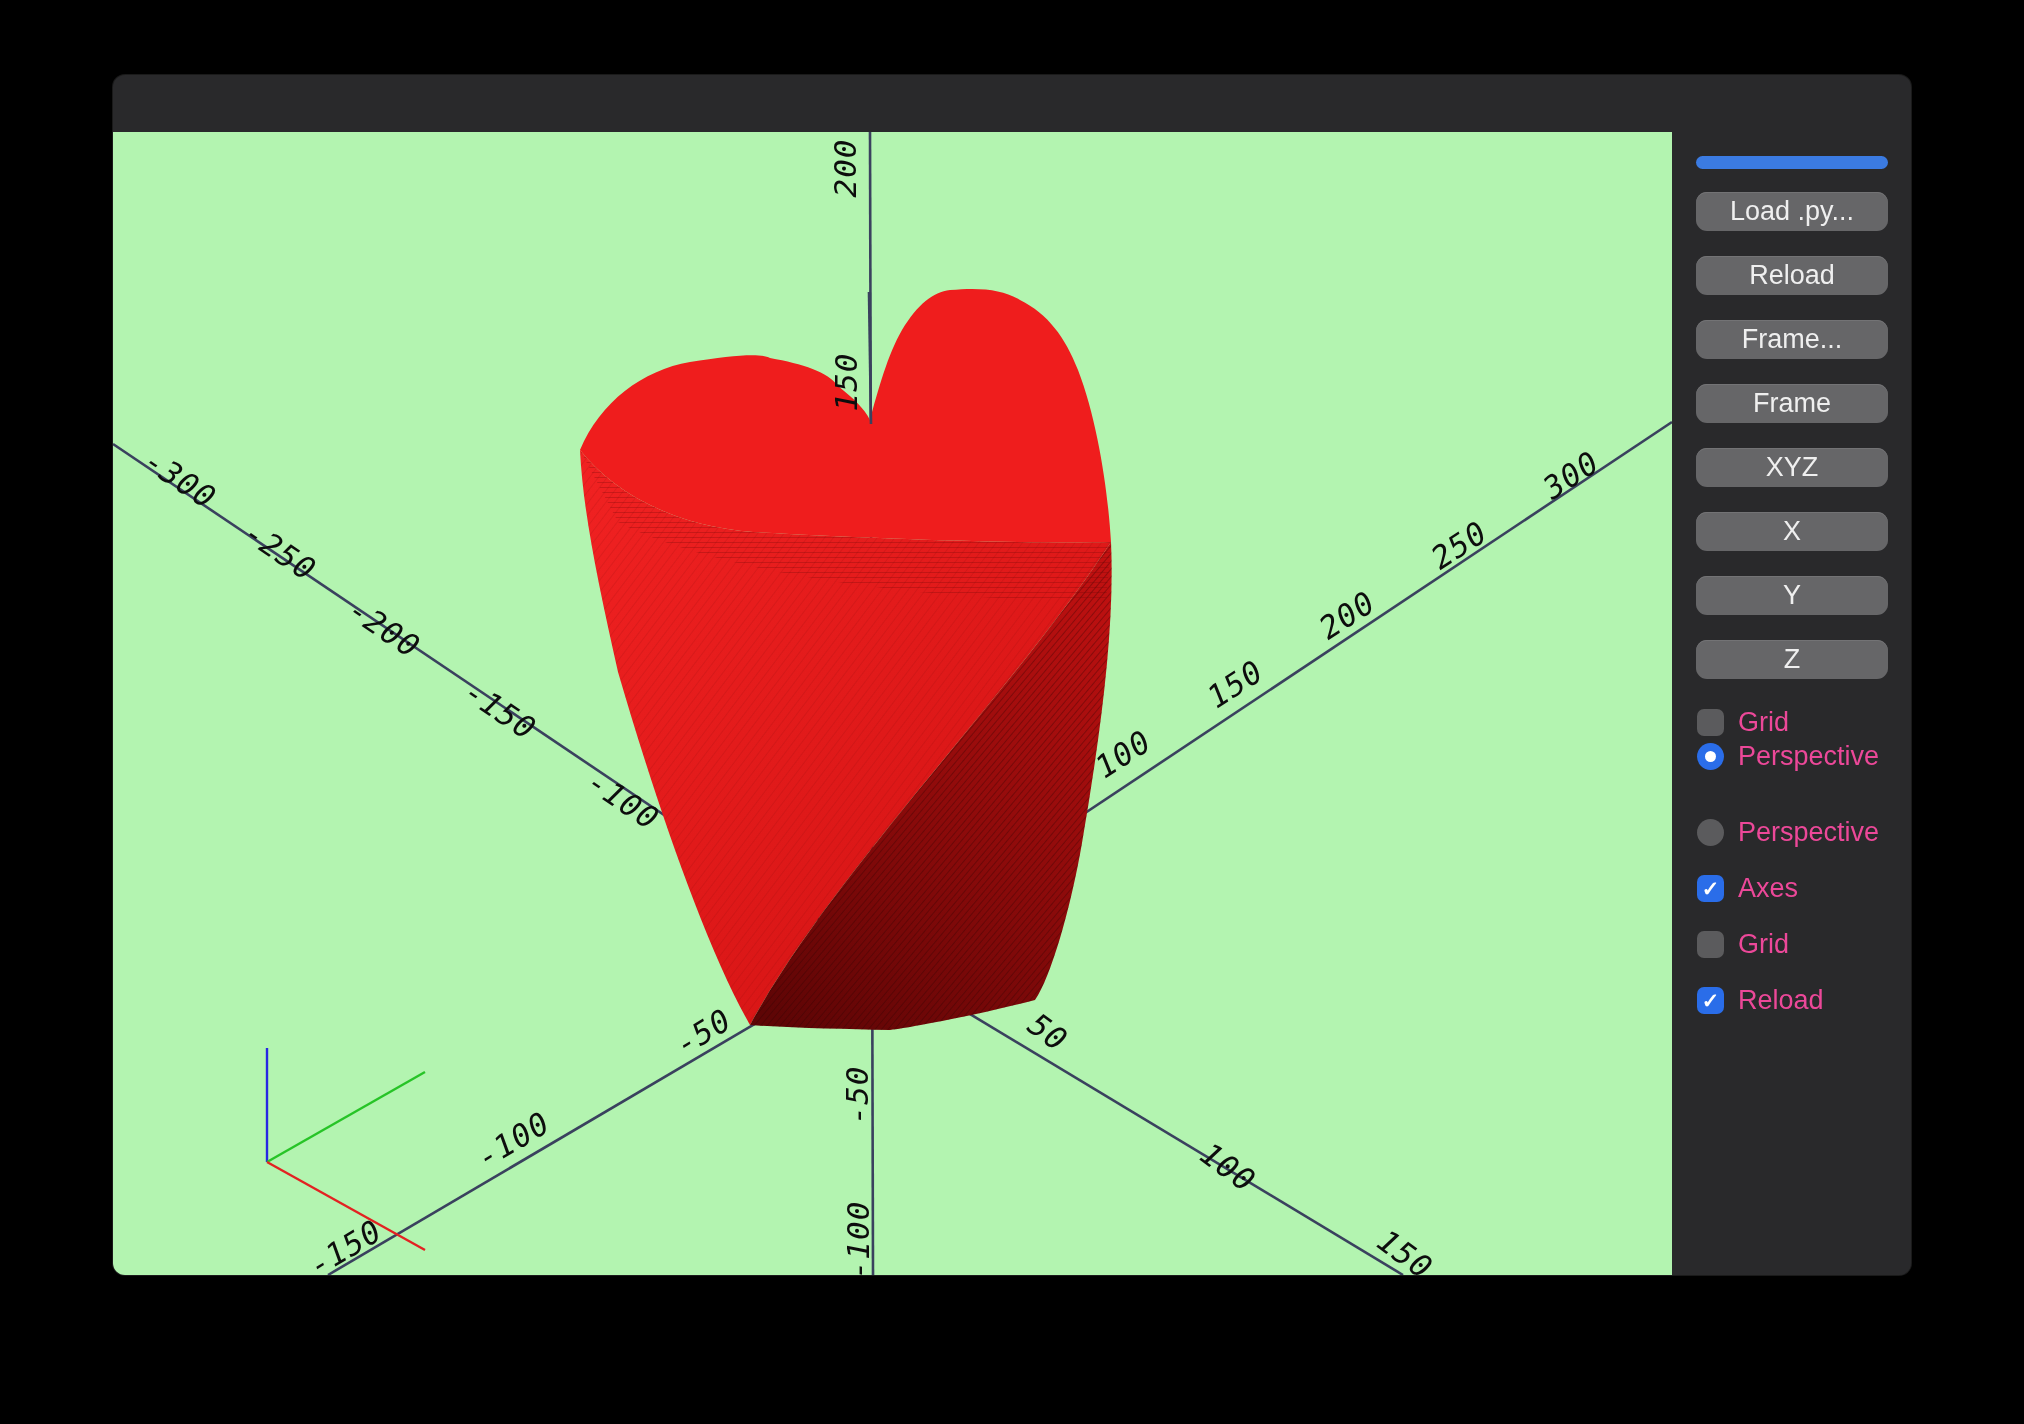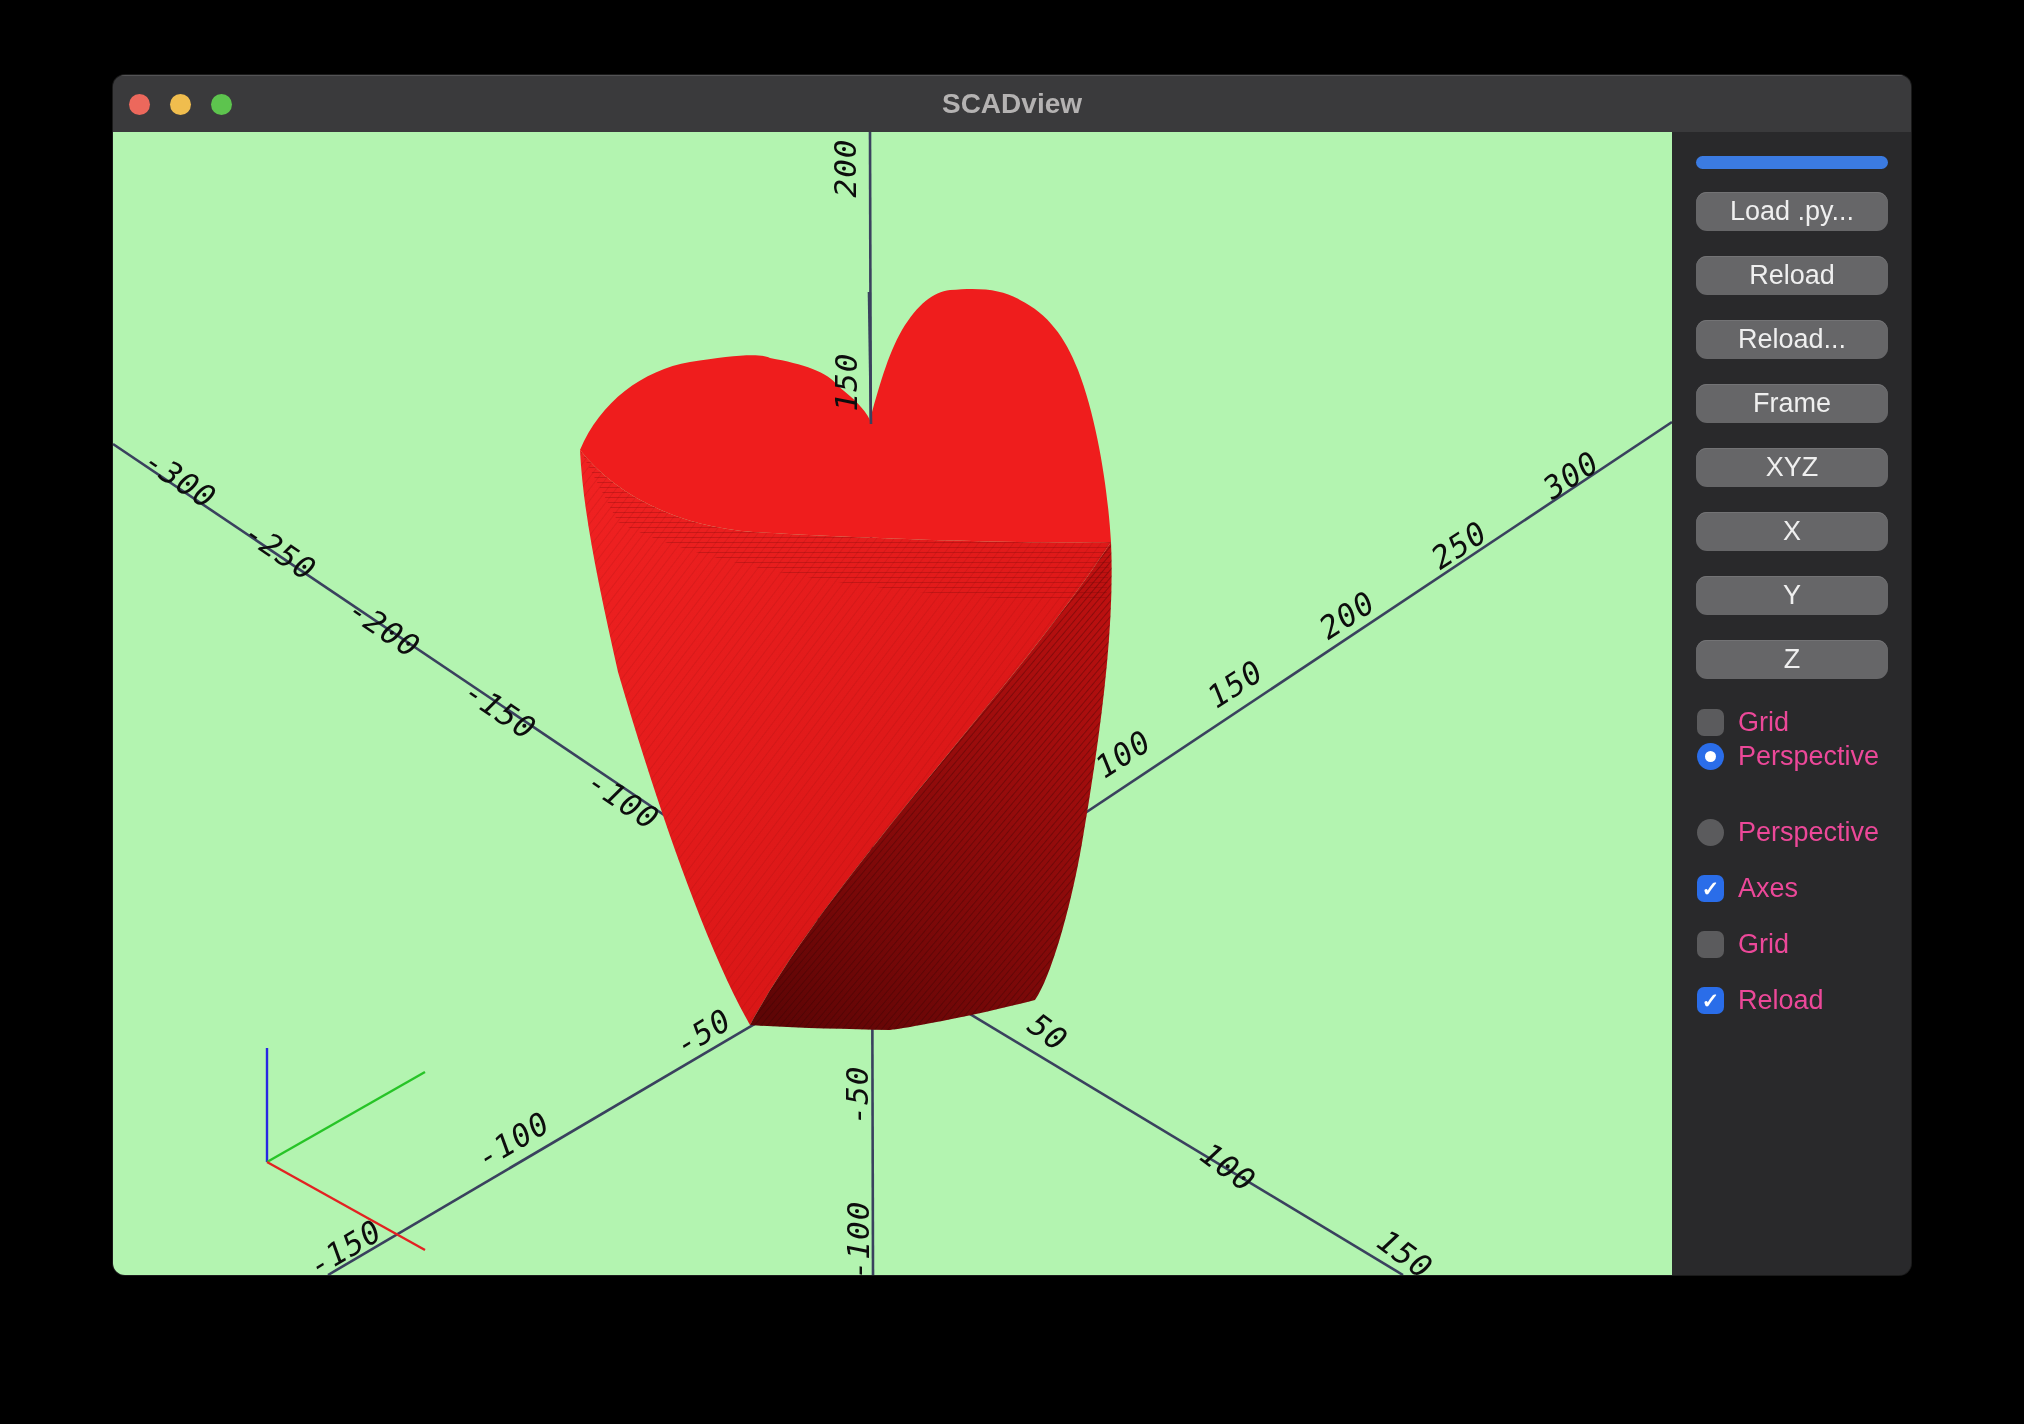--- a/index.html
+++ b/index.html
@@ -39,26 +39,20 @@
   .rad{width:27px;height:27px;border-radius:50%;background:#5b5b5d;position:relative;flex:0 0 auto;}
   .rad.on{background:#2a6de9;}
   .rad.on::after{content:"";position:absolute;left:8px;top:8px;width:11px;height:11px;border-radius:50%;background:#fff;}
   .tlabel{margin-left:14px;color:#ec4899;font-size:27px;}
 </style>
 </head>
 <body>
 
 <div class="window">
 
-  <div class="titlebar">
-    <div class="tl close"></div>
-    <div class="tl min"></div>
-    <div class="tl zoom"></div>
-    <div class="title">SCADview</div>
-  </div>
 
   <div class="viewport">
 
     <svg class="layer" viewBox="0 0 1559 1143" width="1559" height="1143">
       <line x1="759" y1="823" x2="0" y2="312" stroke-width="2.6" stroke="#3a415e"></line>
       <line x1="759" y1="823" x2="1559" y2="290" stroke-width="2.6" stroke="#3a415e"></line>
       <line x1="759" y1="823" x2="215" y2="1143" stroke-width="2.6" stroke="#3a415e"></line>
       <line x1="759" y1="823" x2="1290" y2="1143" stroke-width="2.6" stroke="#3a415e"></line>
       <line x1="757" y1="0" x2="760" y2="1143" stroke-width="2.6" stroke="#3a415e"></line>
     </svg>
@@ -147,21 +141,21 @@
       <line x1="154" y1="1030" x2="312" y2="1118" stroke-width="2.4" stroke="#e32222"></line>
     </svg>
   </div>
 
   <div class="sidebar">
 
     <div class="progress"></div>
 
     <div class="sbtn" style="top:60px">Load .py...</div>
     <div class="sbtn" style="top:124px">Reload</div>
-    <div class="sbtn" style="top:188px">Reload...</div>
+    <div class="sbtn" style="top:188px">Frame...</div>
     <div class="sbtn" style="top:252px">Frame</div>
     <div class="sbtn" style="top:316px">XYZ</div>
     <div class="sbtn" style="top:380px">X</div>
     <div class="sbtn" style="top:444px">Y</div>
     <div class="sbtn" style="top:508px">Z</div>
 
     <div class="trow" style="top:573px">
       <div class="cbox"></div>
       <div class="tlabel">Grid</div>
     </div>

